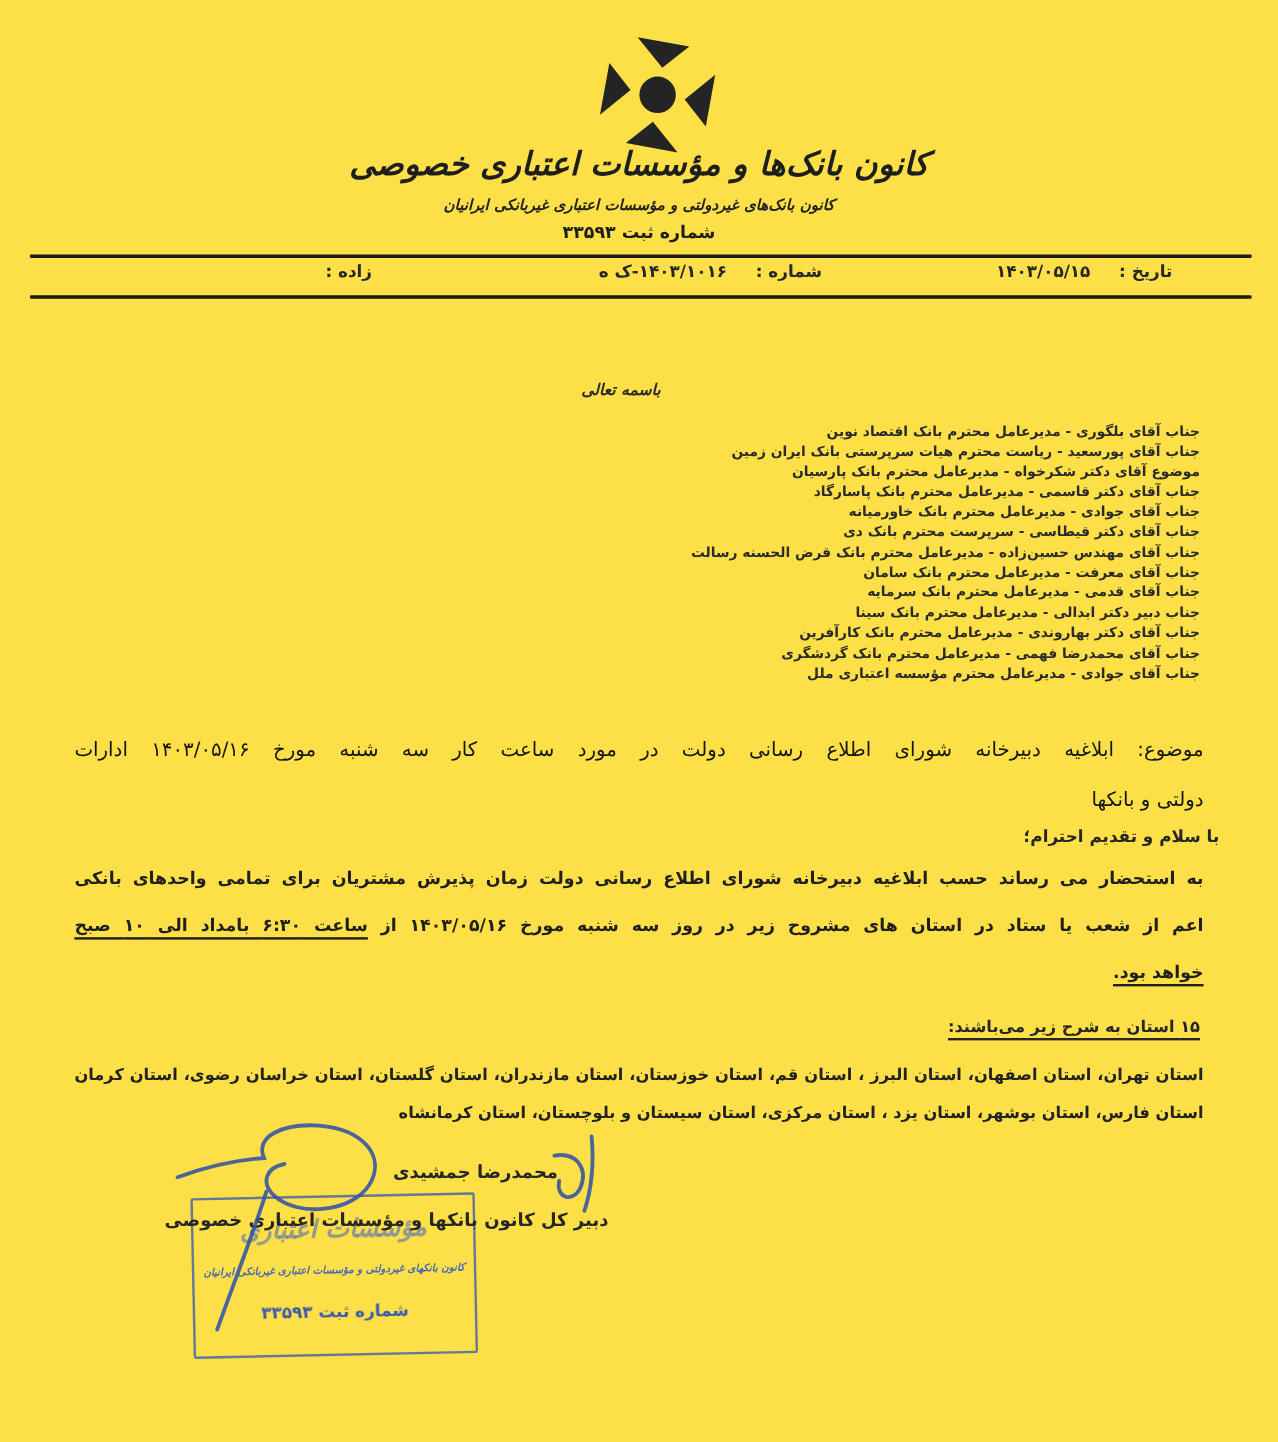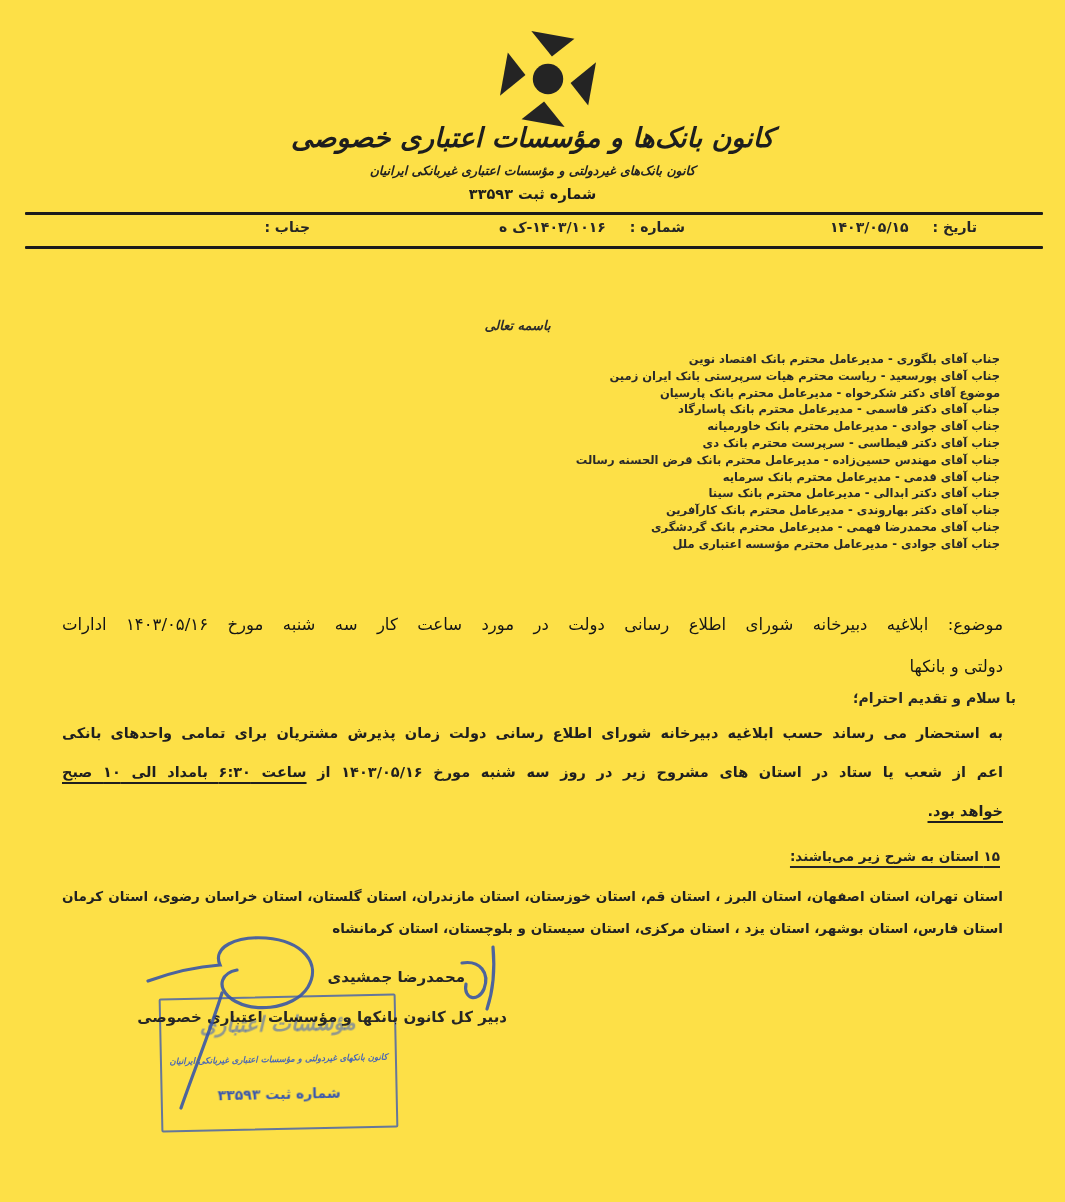--- a/index.html
+++ b/index.html
@@ -112,37 +112,38 @@
   <div class="meta-row">
     <span class="meta-group meta-date">
       <span>تاریخ :</span>
       <span>۱۴۰۳/۰۵/۱۵</span>
     </span>
     <span class="meta-group meta-number">
       <span>شماره :</span>
       <span>۱۴۰۳/۱۰۱۶-ک ه</span>
     </span>
     <span class="meta-group meta-attachment">
-      <span>جناب :</span>
+      <span>زاده :</span>
     </span>
   </div>
   <div class="rule rule-bottom"></div>
 
   <div class="besmellah">باسمه تعالی</div>
 
   <div class="recipients">
       <div>جناب آقای بلگوری - مدیرعامل محترم بانک اقتصاد نوین</div>
       <div>جناب آقای پورسعید - ریاست محترم هیات سرپرستی بانک ایران زمین</div>
       <div>موضوع آقای دکتر شکرخواه - مدیرعامل محترم بانک پارسیان</div>
       <div>جناب آقای دکتر قاسمی - مدیرعامل محترم بانک پاسارگاد</div>
       <div>جناب آقای جوادی - مدیرعامل محترم بانک خاورمیانه</div>
       <div>جناب آقای دکتر قیطاسی - سرپرست محترم بانک دی</div>
       <div>جناب آقای مهندس حسین‌زاده - مدیرعامل محترم بانک قرض الحسنه رسالت</div>
+      <div>جناب آقای معرفت - مدیرعامل محترم بانک سامان</div>
       <div>جناب آقای قدمی - مدیرعامل محترم بانک سرمایه</div>
-      <div>جناب آقای دکتر ابدالی - مدیرعامل محترم بانک سینا</div>
+      <div>جناب دبیر دکتر ابدالی - مدیرعامل محترم بانک سینا</div>
       <div>جناب آقای دکتر بهاروندی - مدیرعامل محترم بانک کارآفرین</div>
       <div>جناب آقای محمدرضا فهمی - مدیرعامل محترم بانک گردشگری</div>
       <div>جناب آقای جوادی - مدیرعامل محترم مؤسسه اعتباری ملل</div>
     </div>
 
   <div class="subject">
     <div class="just">موضوع: ابلاغیه دبیرخانه شورای اطلاع رسانی دولت در  مورد ساعت کار سه شنبه  مورخ ۱۴۰۳/۰۵/۱۶ ادارات</div>
     <div>دولتی و بانکها</div>
   </div>
 

